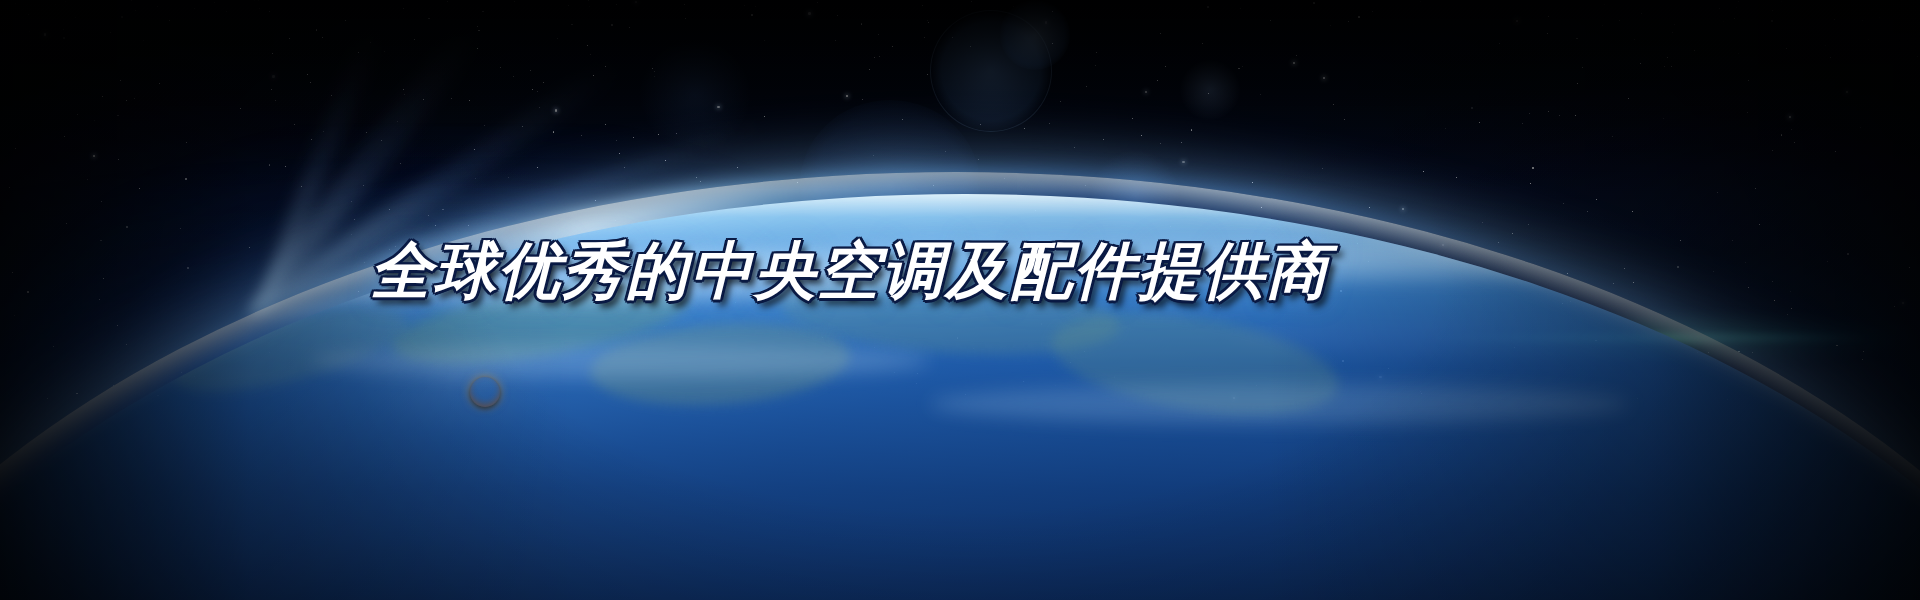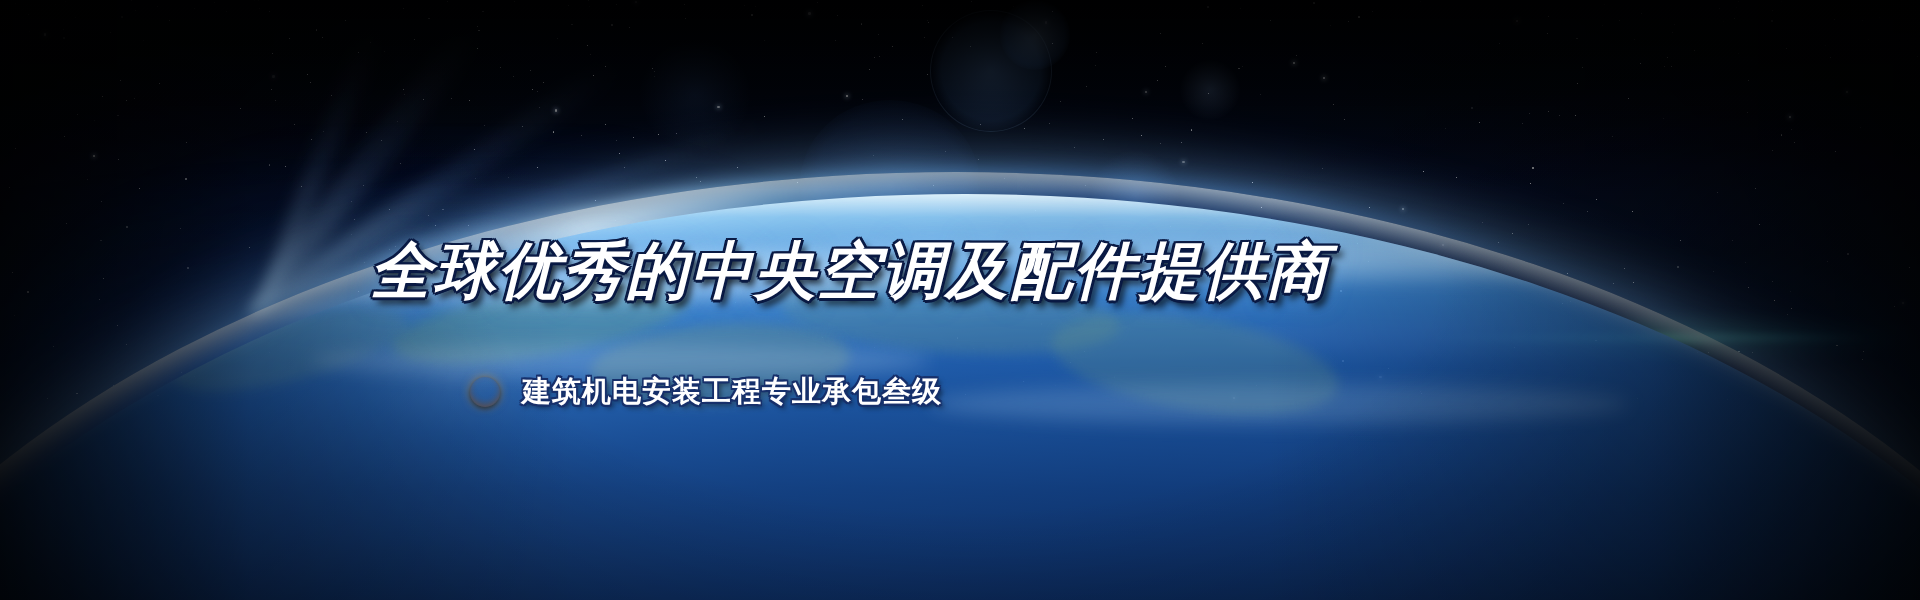--- a/index.html
+++ b/index.html
@@ -559,19 +559,18 @@
   <div class="vignette"></div>
 
   <div class="content">
 
     <h1 class="headline">全球优秀的中央空调及配件提供商</h1>
 
     <div class="bullets">
 
       <div class="bullet-row">
         <span class="dot"></span>
-        <span class="bullet-text">建筑机电安装工程专业承包叁级</span>
       </div>
 
 
     </div>
   </div>
 </div>
 
 </body></html>

